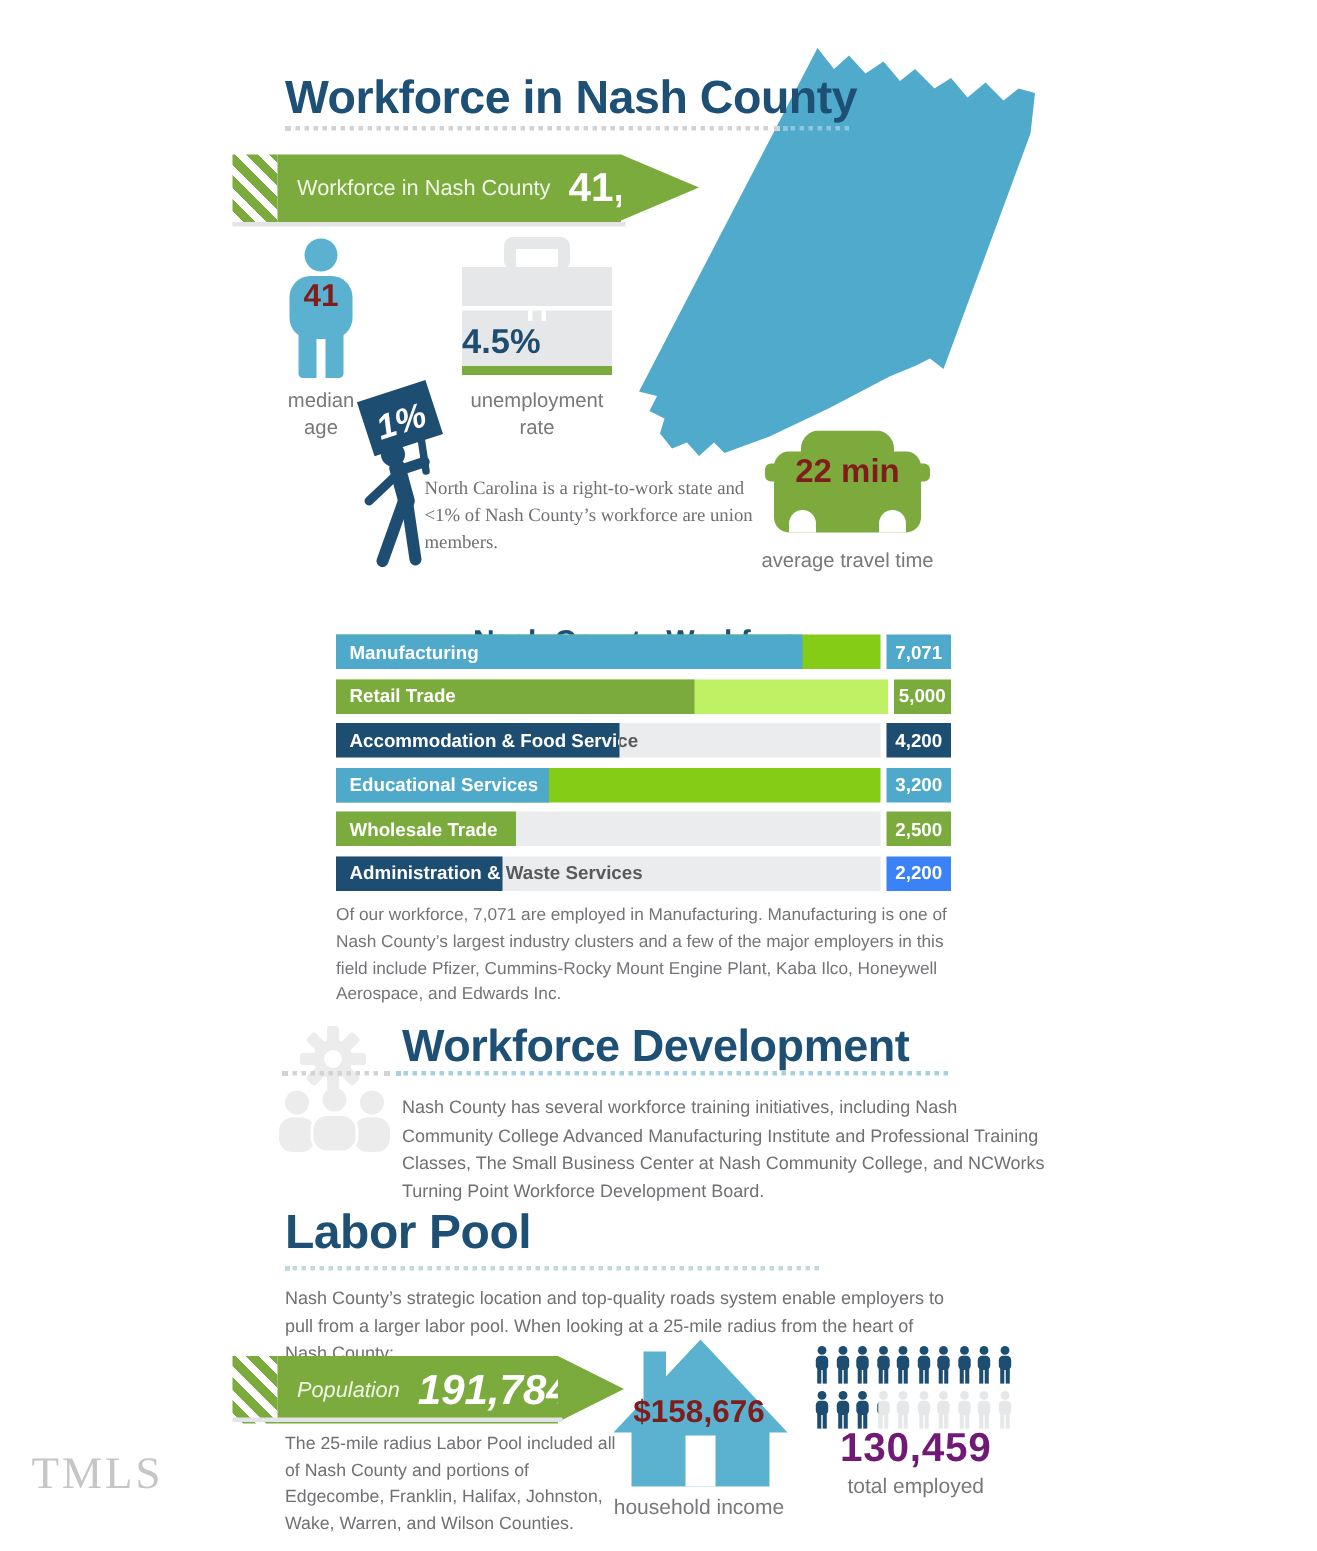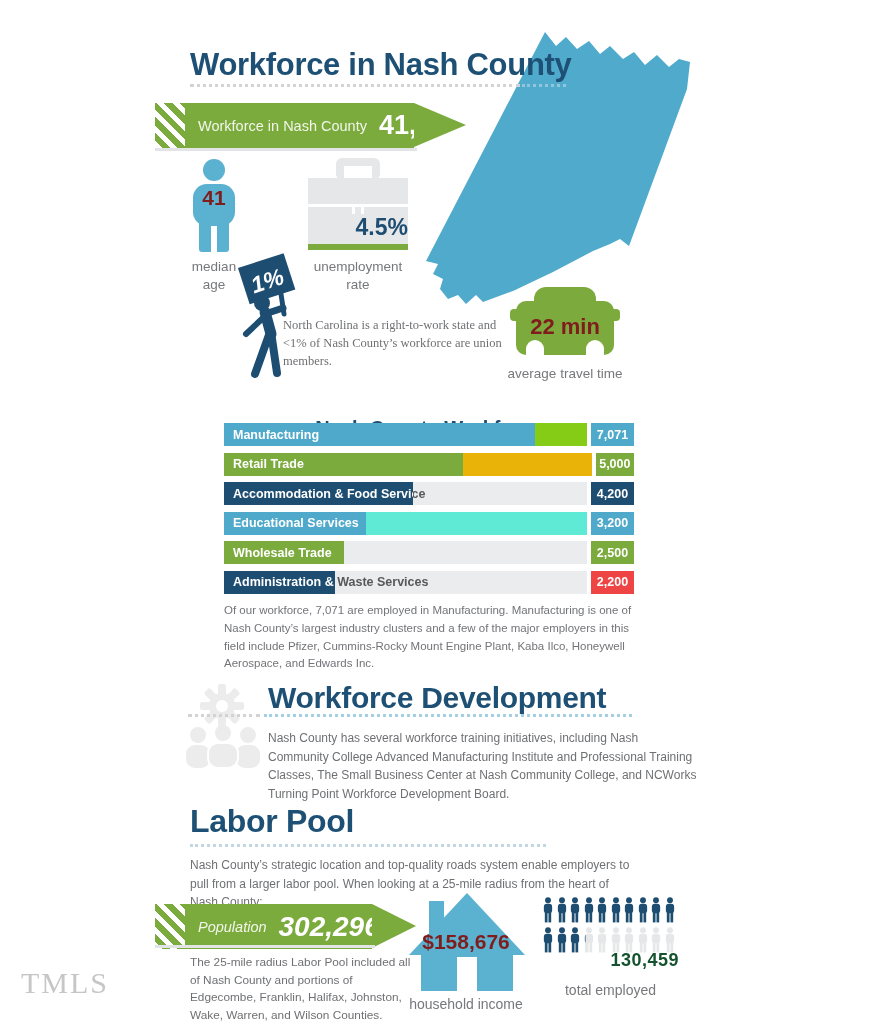--- a/index.html
+++ b/index.html
@@ -40,21 +40,21 @@
     color:#fff;font-weight:700;font-size:12.5px;white-space:nowrap;}
   .bar-chip{width:43px;margin-left:4px;display:flex;align-items:center;justify-content:center;
     color:#fff;font-weight:700;font-size:12.5px;}
   .chart-note{color:#737478;font-size:11.5px;line-height:1.55;}
 
   
   #people-grid{display:flex;flex-wrap:wrap;column-gap:1.5px;row-gap:4px;width:137px;}
   .person{position:relative;width:12px;height:26px;display:inline-block;}
   .person-overlay{position:absolute;left:0;top:0;}
 
-  .bignum{color:#14532d;font-weight:700;font-size:18px;text-align:right;letter-spacing:0.5px;}
+  .bignum{color:#701a75;font-weight:700;font-size:27px;text-align:center;letter-spacing:0.5px;}
   .watermark{font-family:"Liberation Serif",serif;font-size:30px;color:#c6c6c6;letter-spacing:2px;font-weight:400;margin-left:16px;}
 </style>
 </head>
 <body>
 
 <div id="canvas">
 
   <svg class="abs" style="left:418px;top:24px;" width="290" height="292" viewBox="0 0 290 292">
     <polygon fill="#4faacb" points="
       127,8 138,22 148,13 159,25 171,17 182,30 192,22 205,35 216,28 227,41 239,31
@@ -91,21 +91,21 @@
     <g fill="#e6e7e8">
       <rect x="28" y="0" width="44" height="22" rx="6"></rect>
       <rect x="36" y="8" width="28" height="14" fill="#ffffff"></rect>
       <rect x="0" y="20" width="100" height="26"></rect>
       <rect x="0" y="49" width="100" height="39"></rect>
       <rect x="44" y="46" width="12" height="10" fill="#ffffff"></rect>
       <rect x="47" y="49" width="6" height="7"></rect>
       <rect x="0" y="86" width="100" height="6" fill="#7baa3d"></rect>
     </g>
   </svg>
-  <div class="abs" style="left:308px;top:214px;width:100px;text-align:right;color:#1e4d72;font-weight:700;font-size:23px;">4.5%</div>
+  <div class="abs" style="left:308px;top:214px;width:100px;text-align:left;color:#1e4d72;font-weight:700;font-size:23px;">4.5%</div>
   <div class="abs statlabel" style="left:303px;top:258px;width:110px;">unemployment rate</div>
 
   <svg class="abs" style="left:235px;top:252px;" width="78" height="132" viewBox="0 0 78 132">
     <g transform="rotate(-18 31 28)">
       <rect x="8" y="8" width="48" height="38" fill="#1e4d72"></rect>
       <text x="32" y="37" font-size="23" font-weight="bold" font-style="italic" fill="#ffffff" text-anchor="middle" font-family="Liberation Sans, sans-serif">1%</text>
     </g>
     <g stroke="#1e4d72" stroke-linecap="round" fill="none">
       <line x1="46" y1="42" x2="49" y2="62" stroke-width="5"></line>
       <line x1="30" y1="62" x2="48" y2="56" stroke-width="7"></line>
@@ -121,54 +121,54 @@
   <svg class="abs" style="left:510px;top:287px;" width="110" height="76" viewBox="0 0 110 76">
     <g fill="#7caa3c">
       <rect x="24" y="0" width="62" height="26" rx="12"></rect>
       <rect x="6" y="14" width="98" height="54" rx="10"></rect>
       <rect x="0" y="22" width="10" height="12" rx="4"></rect>
       <rect x="100" y="22" width="10" height="12" rx="4"></rect>
     </g>
     <path d="M16,68 v-6 a9,9 0 0 1 18,0 v6 z" fill="#ffffff"></path>
     <path d="M76,68 v-6 a9,9 0 0 1 18,0 v6 z" fill="#ffffff"></path>
   </svg>
-  <div class="abs overlay-num" style="left:510px;top:314px;width:110px;font-size:22px;">22 min</div>
+  <div class="abs overlay-num" style="left:510px;top:301px;width:110px;font-size:22px;">22 min</div>
   <div class="abs statlabel" style="left:495px;top:365px;width:140px;white-space:nowrap;">average travel time</div>
 
   <div class="abs chart-title" style="left:224px;top:397px;width:410px;margin-top:20px;">Nash County Workforce</div>
   <div class="abs" id="chart-rows" style="left:224px;top:423px;width:410px;">
       <div class="bar-row">
         <div class="bar-track" style="background: #84cc16;">
           <span class="bar-label-under">Manufacturing</span>
           <div class="bar-fill" style="width: 85.6%; background: rgb(79, 169, 202);">
             <span class="bar-label">Manufacturing</span>
           </div>
         </div>
         <div class="bar-chip" style="background: rgb(79, 169, 202);">7,071</div>
       </div>
       <div class="bar-row">
-        <div class="bar-track" style="background: #eab308; padding-left: 44px;">
+        <div class="bar-track" style="background: #bef264; padding-left: 44px;">
           <span class="bar-label-under">Retail Trade</span>
           <div class="bar-fill" style="width: 64.9%; background: rgb(123, 170, 61);">
             <span class="bar-label">Retail Trade</span>
           </div>
         </div>
         <div class="bar-chip" style="background: rgb(123, 170, 61);">5,000</div>
       </div>
       <div class="bar-row">
         <div class="bar-track" style="background: rgb(235, 236, 237);">
           <span class="bar-label-under">Accommodation &amp; Food Service</span>
           <div class="bar-fill" style="width: 52%; background: rgb(30, 77, 114);">
             <span class="bar-label">Accommodation &amp; Food Service</span>
           </div>
         </div>
         <div class="bar-chip" style="background: rgb(30, 77, 114);">4,200</div>
       </div>
       <div class="bar-row">
-        <div class="bar-track" style="background: #5eead4;">
+        <div class="bar-track" style="background: #84cc16;">
           <span class="bar-label-under">Educational Services</span>
           <div class="bar-fill" style="width: 39%; background: rgb(79, 169, 202);">
             <span class="bar-label">Educational Services</span>
           </div>
         </div>
         <div class="bar-chip" style="background: rgb(79, 169, 202);">3,200</div>
       </div>
       <div class="bar-row">
         <div class="bar-track" style="background: rgb(235, 236, 237);">
           <span class="bar-label-under">Wholesale Trade</span>
@@ -178,21 +178,21 @@
         </div>
         <div class="bar-chip" style="background: rgb(123, 170, 61);">2,500</div>
       </div>
       <div class="bar-row">
         <div class="bar-track" style="background: rgb(235, 236, 237);">
           <span class="bar-label-under">Administration &amp; Waste Services</span>
           <div class="bar-fill" style="width: 30.7%; background: rgb(30, 77, 114);">
             <span class="bar-label">Administration &amp; Waste Services</span>
           </div>
         </div>
-        <div class="bar-chip" style="background: #ef4444; text-align: right;">2,200</div>
+        <div class="bar-chip" style="background: #3b82f6; text-align: right;">2,200</div>
       </div>
     </div>
   <div class="abs chart-note" style="left:224px;top:602px;width:424px;">Of our workforce, 7,071 are employed in Manufacturing. Manufacturing is one of Nash County’s largest industry clusters and a few of the major employers in this field include Pfizer, Cummins-Rocky Mount Engine Plant, Kaba Ilco, Honeywell Aerospace, and Edwards Inc.</div>
 
   <svg class="abs" style="left:198px;top:682px;" width="48" height="48" viewBox="0 0 48 48">
     <g fill="#ececec">
       <rect x="20" y="2" width="8" height="12" rx="2"></rect>
       <rect x="20" y="34" width="8" height="12" rx="2"></rect>
       <rect x="2" y="20" width="12" height="8" rx="2"></rect>
       <rect x="34" y="20" width="12" height="8" rx="2"></rect>
@@ -220,21 +220,21 @@
   <div class="abs para" style="left:268px;top:729px;width:432px;">Nash County has several workforce training initiatives, including Nash Community College Advanced Manufacturing Institute and Professional Training Classes, The Small Business Center at Nash Community College, and NCWorks Turning Point Workforce Development Board.</div>
 
   <div class="abs h2" style="left:190px;top:803px;font-size:32px;">Labor Pool</div>
   <div class="abs dotline lpblue" style="left:190px;top:844px;width:356px;"></div>
   <div class="abs para" style="left:190px;top:856px;width:440px;">Nash County’s strategic location and top-quality roads system enable employers to pull from a larger labor pool. When looking at a 25-mile radius from the heart of Nash County:</div>
 
   <div class="abs banner" style="left:155px;top:904px;font-style:italic;">
     <div class="banner-stripes"></div>
     <div class="banner-body" style="width:168px;">
       <span class="banner-label">Population</span>
-      <span class="banner-value" style="font-size:28px;">302,296</span>
+      <span class="banner-value" style="font-size:28px;">191,784</span>
     </div>
     <div class="banner-tip" style="border-left-width:44px;"></div>
   </div>
   <div class="abs banner-shadow" style="left:155px;top:945px;width:220px;"></div>
   <div class="abs para" style="left:190px;top:954px;width:228px;font-size:11.8px;line-height:1.5;">The 25-mile radius Labor Pool included all of Nash County and portions of Edgecombe, Franklin, Halifax, Johnston, Wake, Warren, and Wilson Counties.</div>
 
   <svg class="abs" style="left:405px;top:893px;" width="122" height="100" viewBox="0 0 122 100">
     <g fill="#5bb1d0">
       <rect x="24" y="8" width="15" height="34"></rect>
       <polygon points="62,0 120,62 4,62"></polygon>

